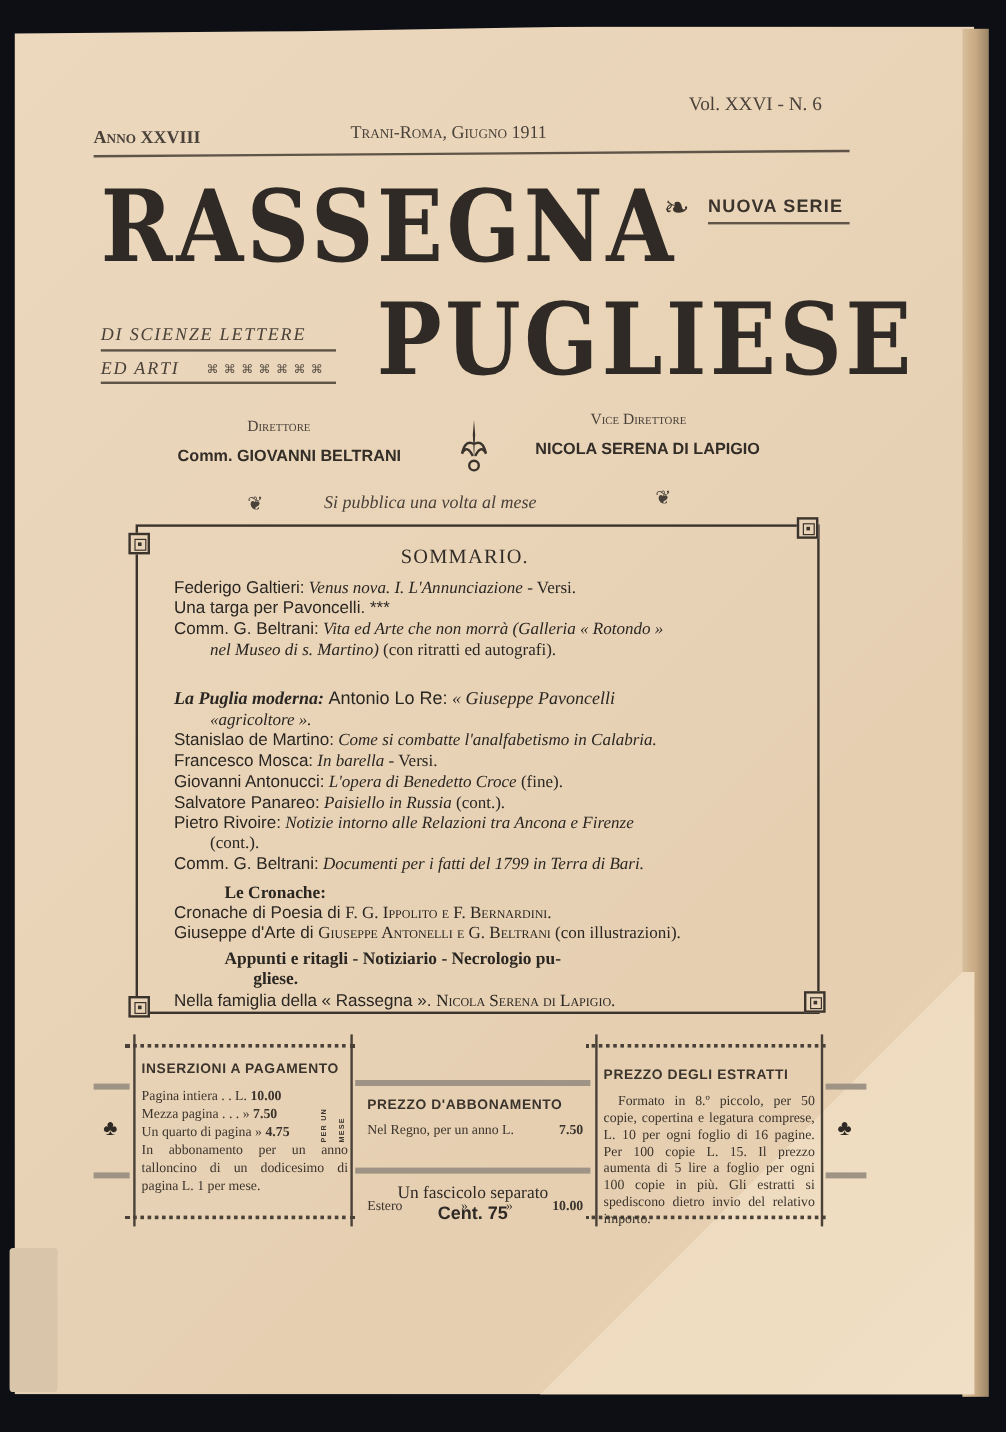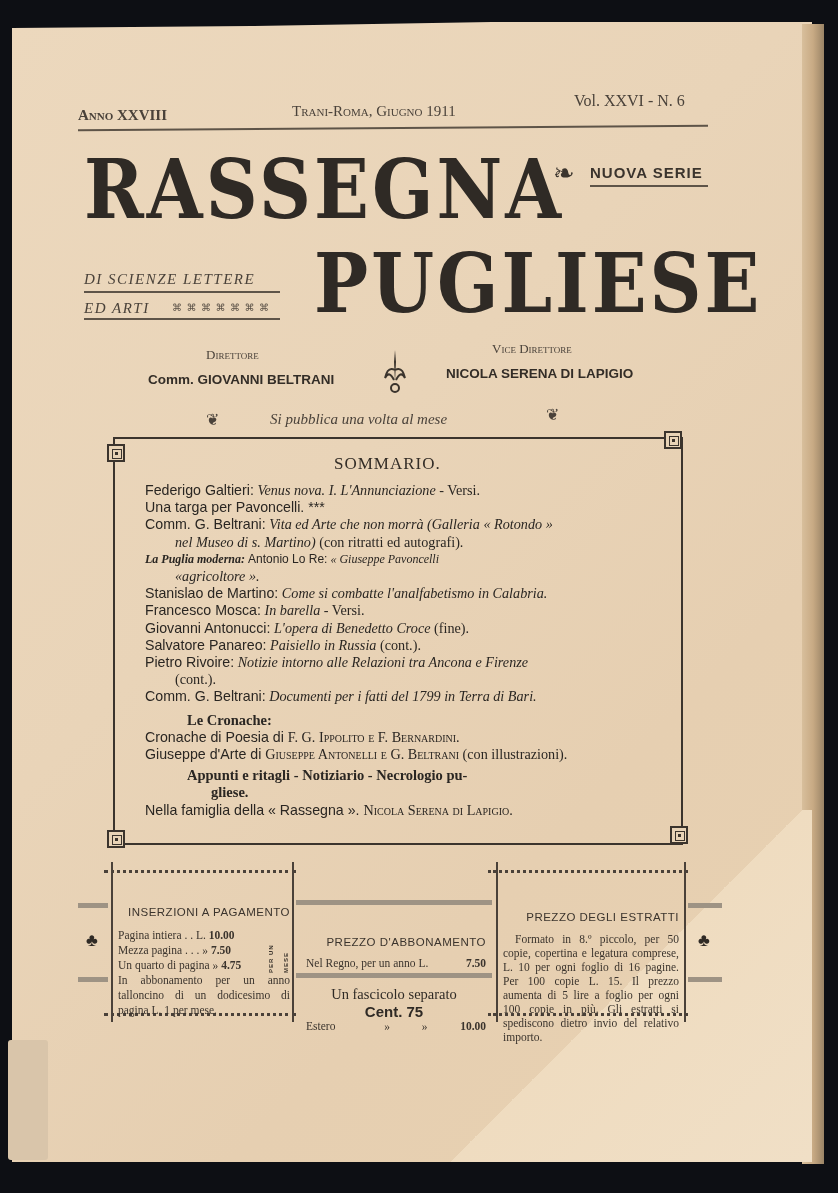--- a/index.html
+++ b/index.html
@@ -49,34 +49,34 @@
   }
   .toc { position:absolute; left:145px; top:482px; width:530px; font-size:14.2px; line-height:17.2px; }
   .toc .ln { white-space:nowrap; }
   .toc .au { font-family:"Liberation Sans", sans-serif; }
   .toc .it { font-style:italic; }
   .toc .ind { padding-left:30px; }
   .toc .sc { font-variant:small-caps; }
   .dash-box { position:absolute; border:3px dotted #4a4139; }
   .vline { position:absolute; width:2px; background:#4a4139; }
   .fee { font-size:11.5px; line-height:15px; color:#3b342d; }
-  .fee .h { font-family:"Liberation Sans", sans-serif; font-weight:normal; font-size:11.5px; letter-spacing:.5px; text-align:right;margin-top:21px; }
+  .fee .h { font-family:"Liberation Sans", sans-serif; font-weight:bold; font-size:11.5px; letter-spacing:.5px; text-align:left; }
   .grey-bar { position:absolute; height:5px; background:#9e9384; }
 </style>
 </head>
 <body>
 
 <div class="page"></div>
 <div class="page-edge"></div>
 <div class="fold"></div>
 <div class="torn-left"></div>
 
 <div class="abs hdr-small smallcaps" style="left:78px;top:107px;font-weight:bold;">Anno XXVIII</div>
 <div class="abs hdr-small smallcaps" style="left:292px;top:103px;">Trani-Roma, Giugno 1911</div>
-<div class="abs hdr-small" style="left:574px;top:92px;font-size:16px;">Vol. XXVI - N. 6</div>
+<div class="abs hdr-small" style="left:574px;top:79px;font-size:16px;">Vol. XXVI - N. 6</div>
 <div class="rule" style="left:78px;top:127px;width:630px;height:2px;transform:rotate(-0.4deg);"></div>
 
 <div class="abs title-big" style="left:84px;top:146px;font-size:72px;letter-spacing:3px;">RASSEGNA</div>
 <div class="abs" style="left:553px;top:158px;font-size:26px;color:#3b342d;">❧</div>
 <div class="abs sans-bold" style="left:590px;top:164px;font-size:15px;letter-spacing:1px;color:#3b342d;">NUOVA SERIE</div>
 <div class="rule" style="left:590px;top:185px;width:118px;height:2px;"></div>
 
 <div class="abs italic-sub" style="left:84px;top:271px;">DI SCIENZE LETTERE</div>
 <div class="rule" style="left:84px;top:291px;width:196px;height:2px;"></div>
 <div class="abs italic-sub" style="left:84px;top:300px;">ED ARTI</div>
@@ -108,21 +108,21 @@
 <div class="corner" style="left:107px;top:830px;"></div>
 <div class="corner" style="left:670px;top:826px;"></div>
 
 <div class="abs" style="left:334px;top:454px;font-size:17px;letter-spacing:1px;color:#332d27;">SOMMARIO.</div>
 
 <div class="toc">
   <div class="ln"><span class="au">Federigo Galtieri:</span> <span class="it">Venus nova. I. L'Annunciazione</span><span> - Versi.</span></div>
   <div class="ln"><span class="au">Una targa per Pavoncelli. ***</span></div>
   <div class="ln"><span class="au">Comm. G. Beltrani:</span> <span class="it">Vita ed Arte che non morrà (Galleria « Rotondo »</span></div>
   <div class="ln ind"><span class="it">nel Museo di s. Martino)</span><span> (con ritratti ed autografi).</span></div>
-  <div class="ln" style="font-size:12px;"><span class="it" style="font-weight:bold;">La Puglia moderna:</span> <span class="au">Antonio Lo Re:</span> <span class="it">« Giuseppe Pavoncelli</span></div>
+  <div class="ln" style="font-size:15px;margin-top:23px;"><span class="it" style="font-weight:bold;">La Puglia moderna:</span> <span class="au">Antonio Lo Re:</span> <span class="it">« Giuseppe Pavoncelli</span></div>
   <div class="ln ind"><span class="it">«agricoltore ».</span></div>
   <div class="ln"><span class="au">Stanislao de Martino:</span> <span class="it">Come si combatte l'analfabetismo in Calabria.</span></div>
   <div class="ln"><span class="au">Francesco Mosca:</span> <span class="it">In barella</span><span> - Versi.</span></div>
   <div class="ln"><span class="au">Giovanni Antonucci:</span> <span class="it">L'opera di Benedetto Croce</span><span> (fine).</span></div>
   <div class="ln"><span class="au">Salvatore Panareo:</span> <span class="it">Paisiello in Russia</span><span> (cont.).</span></div>
   <div class="ln"><span class="au">Pietro Rivoire:</span> <span class="it">Notizie intorno alle Relazioni tra Ancona e Firenze</span></div>
   <div class="ln ind"><span>(cont.).</span></div>
   <div class="ln"><span class="au">Comm. G. Beltrani:</span> <span class="it">Documenti per i fatti del 1799 in Terra di Bari.</span></div>
 
   <div class="ln" style="padding-left:42px;margin-top:6px;font-weight:bold;font-size:14.5px;">Le Cronache:</div>

